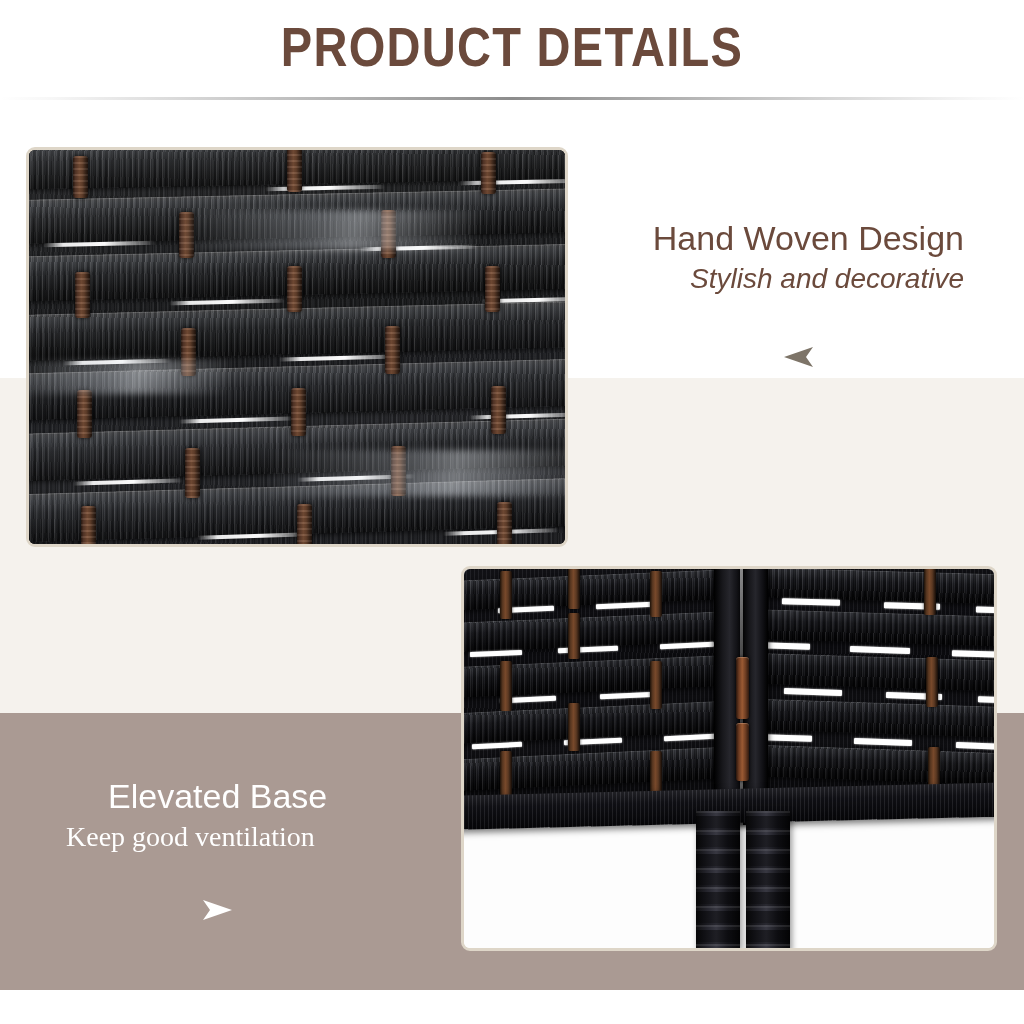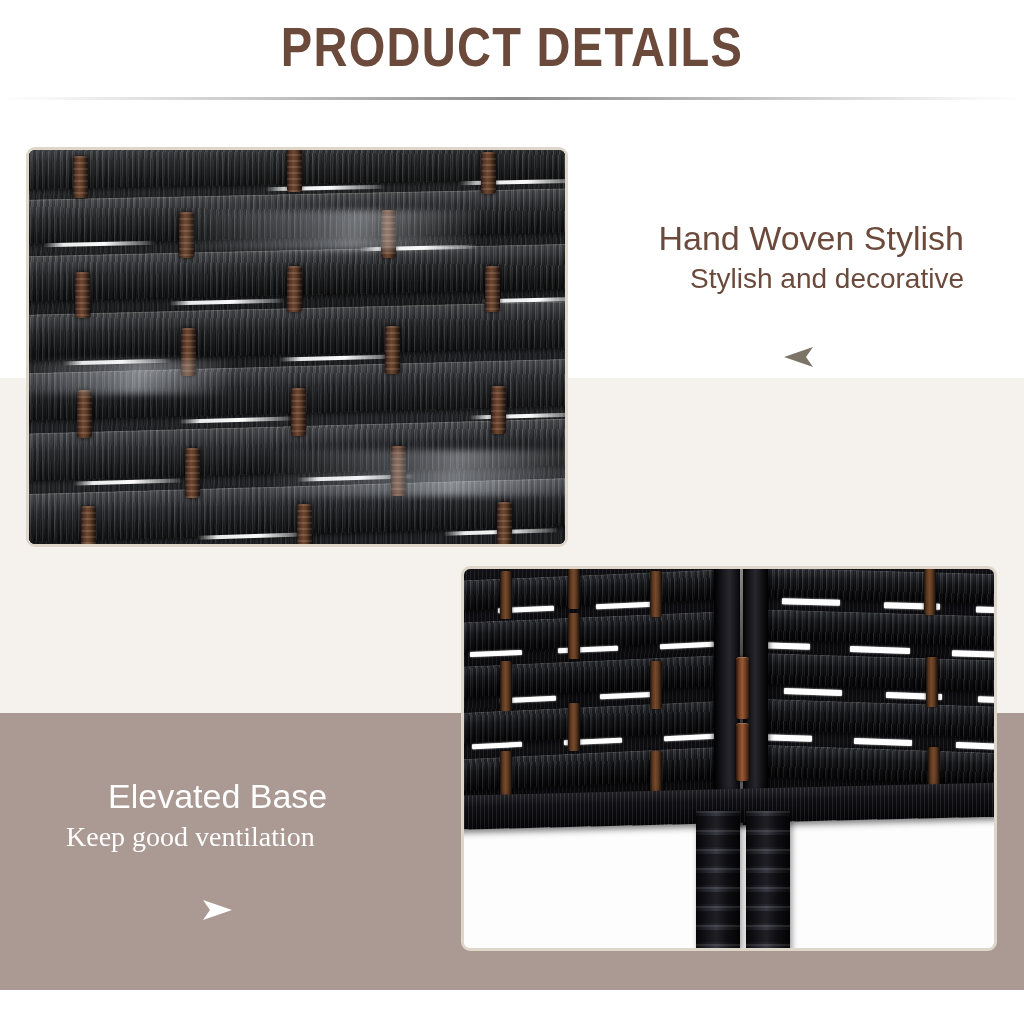--- a/index.html
+++ b/index.html
@@ -221,21 +221,21 @@
     position:absolute;
     font-size:34px; font-weight:normal;
     line-height:40px; white-space:nowrap;
   }
   .feature-sub {
     position:absolute;
     font-size:28px; font-weight:normal;
     line-height:34px; white-space:nowrap;
   }
   #feat1-title { top:218px; right:60px; color:#6b4a3c; text-align:right; }
-  #feat1-sub   { top:262px; right:60px; color:#6b4a3c; text-align:right; }
+  #feat1-sub   { top:262px; right:60px; color:#6b4a3c; text-align:right;font-style:italic; }
   #feat2-title { top:776px; left:108px; color:#ffffff; }
   #feat2-sub   { top:820px; left:66px;  color:#ffffff;font-family:Liberation Serif, serif; }
 
   
   .arrow-marker { position:absolute; }
   #arrow-left  { top:345px; left:782px; }
   #arrow-right { top:898px; left:200px; }
 </style>
 </head>
 <body>
@@ -295,21 +295,21 @@
       <div class="post" style="left:52px;  top:356px; height:46px;"></div>
       <div class="post" style="left:268px; top:354px; height:46px;"></div>
       <div class="post" style="left:468px; top:352px; height:46px;"></div>
 
       <div class="sheen" style="left:150px; top:60px;  width:300px; height:40px;"></div>
       <div class="sheen" style="left:240px; top:300px; width:320px; height:46px;"></div>
       <div class="sheen" style="left:-20px; top:210px; width:220px; height:34px;"></div>
     </div>
   </div>
 
-  <div class="feature-title" id="feat1-title">Hand Woven Stylish</div>
+  <div class="feature-title" id="feat1-title">Hand Woven Design</div>
   <div class="feature-sub" id="feat1-sub">Stylish and decorative</div>
   <div class="arrow-marker" id="arrow-left">
     <svg width="34" height="24" viewBox="0 0 34 24" aria-hidden="true">
       <path d="M2 12 L31 2 L24 12 L31 22 Z" fill="#7D7468"></path>
     </svg>
   </div>
 
   <div class="photo-panel" id="panel-elevated-base">
     <div class="photo-inner">
       <div id="base-white-ground"></div>

